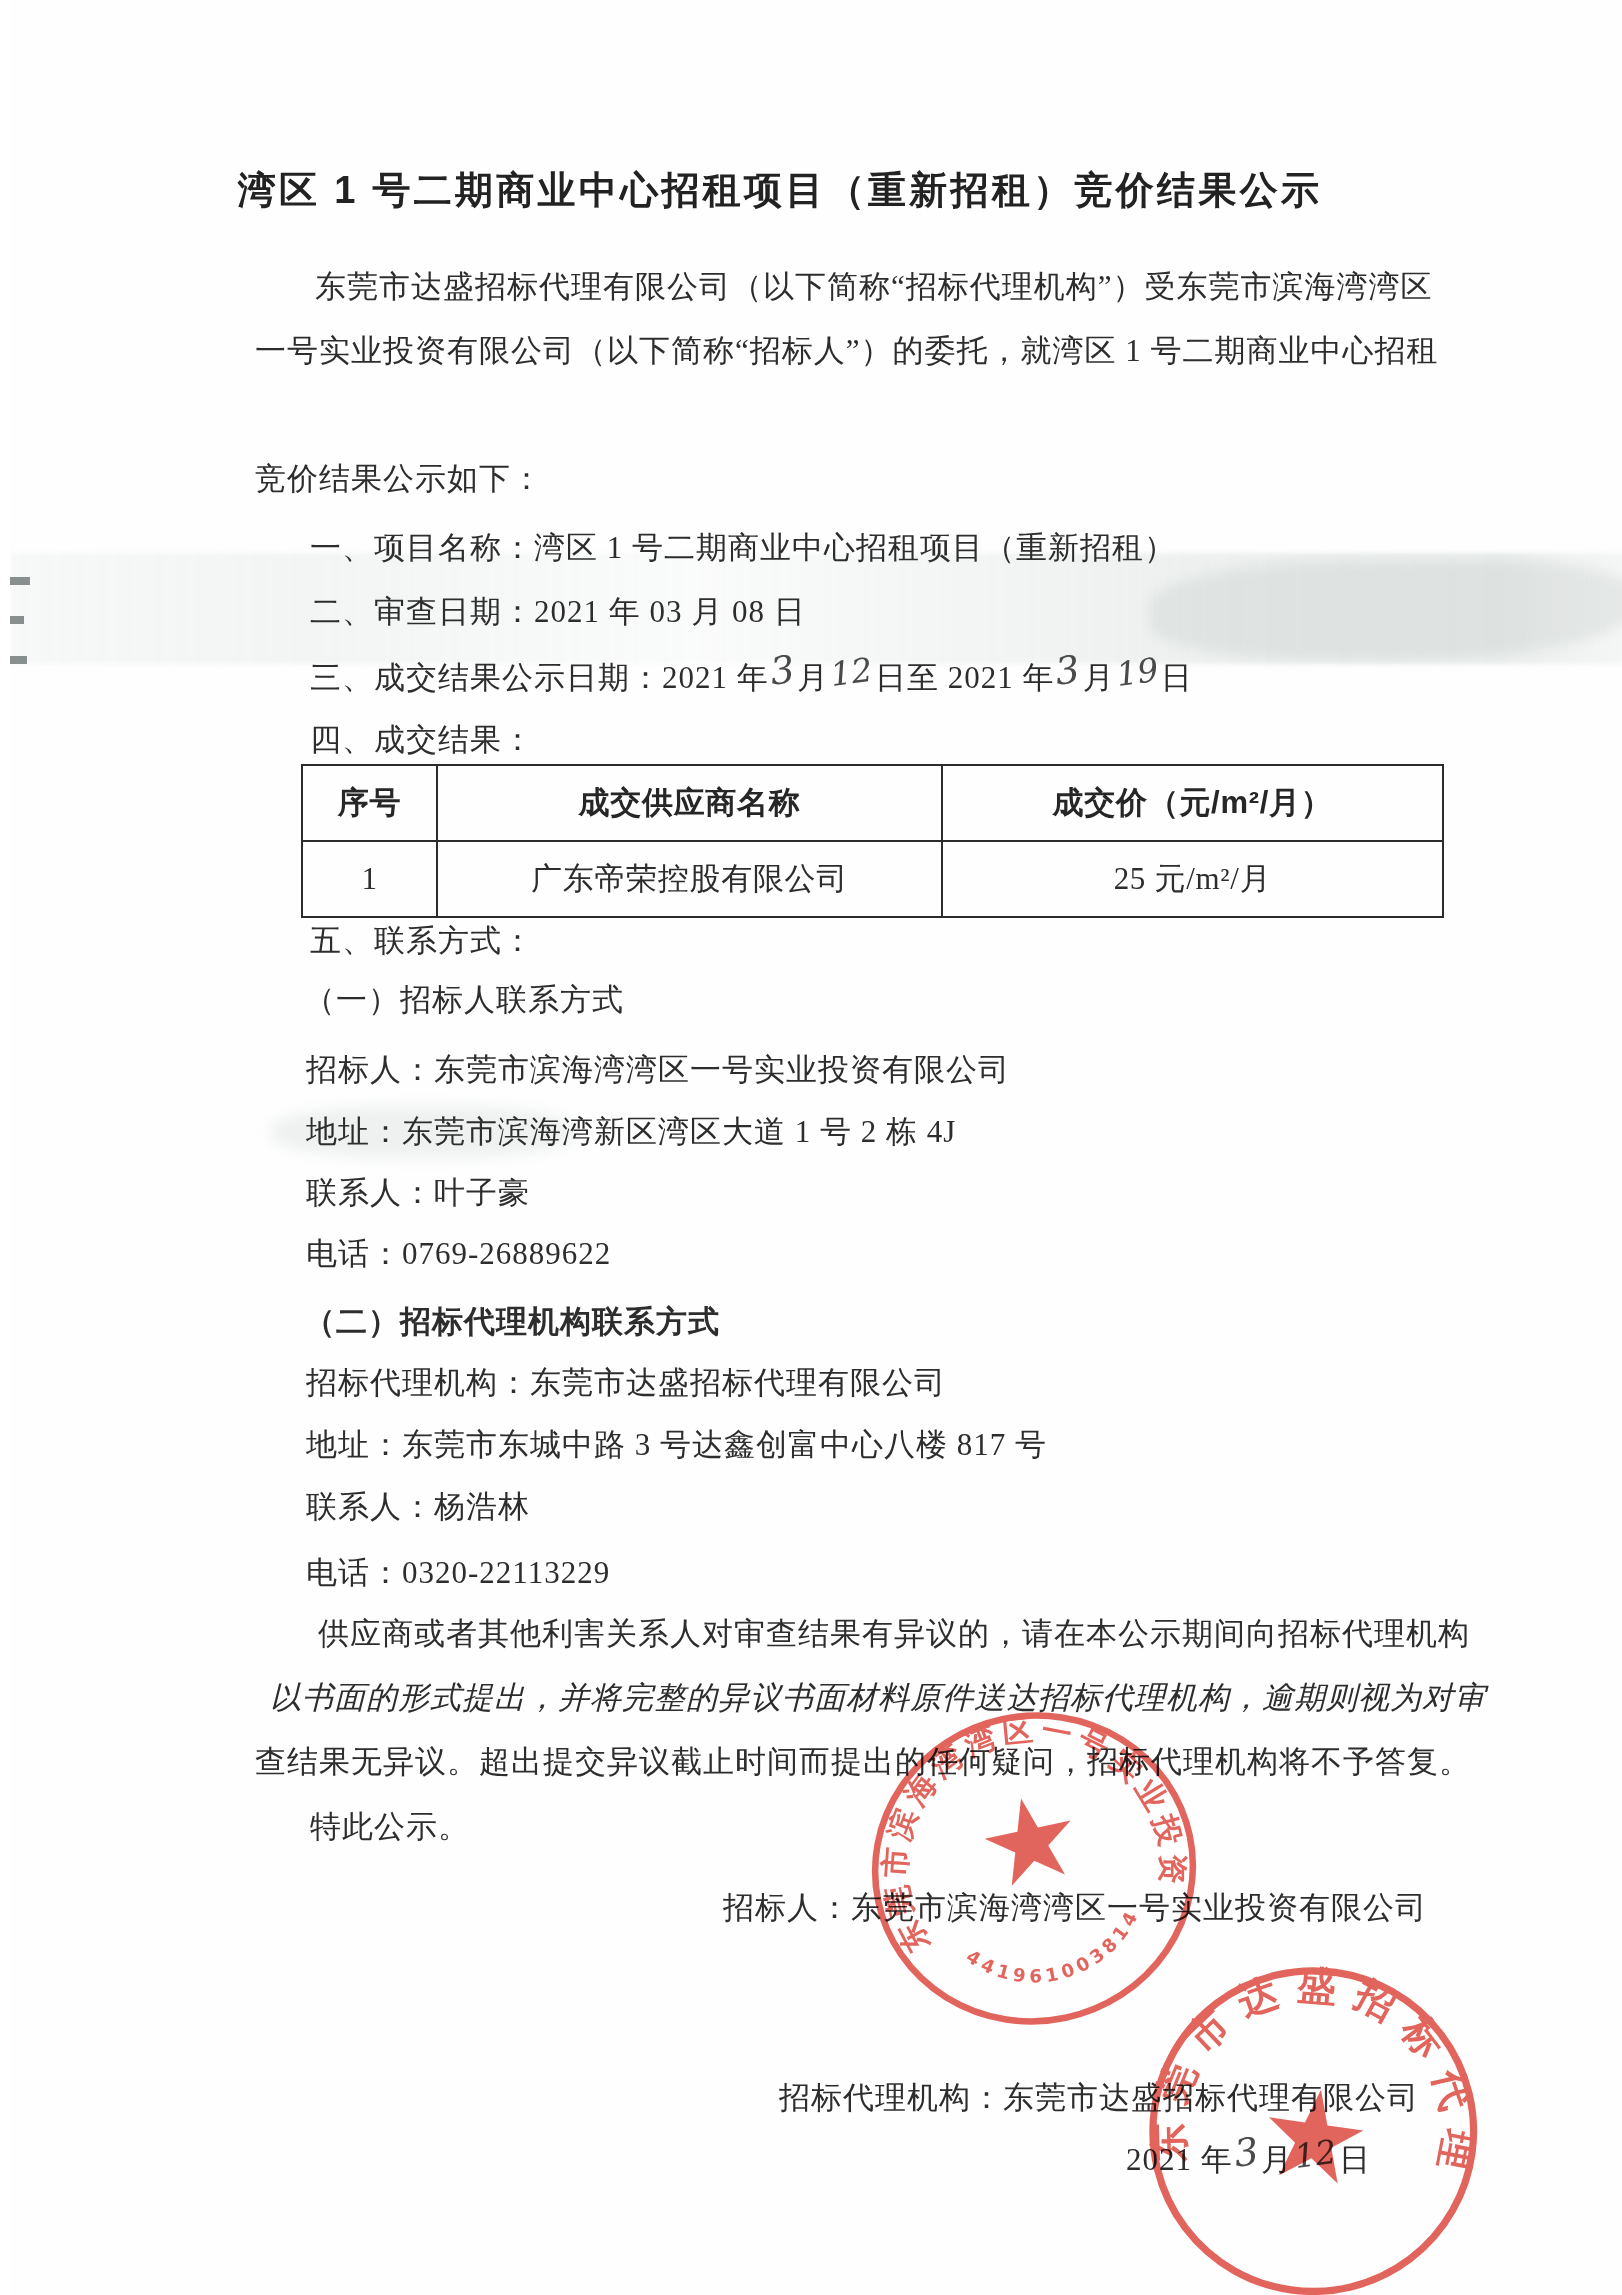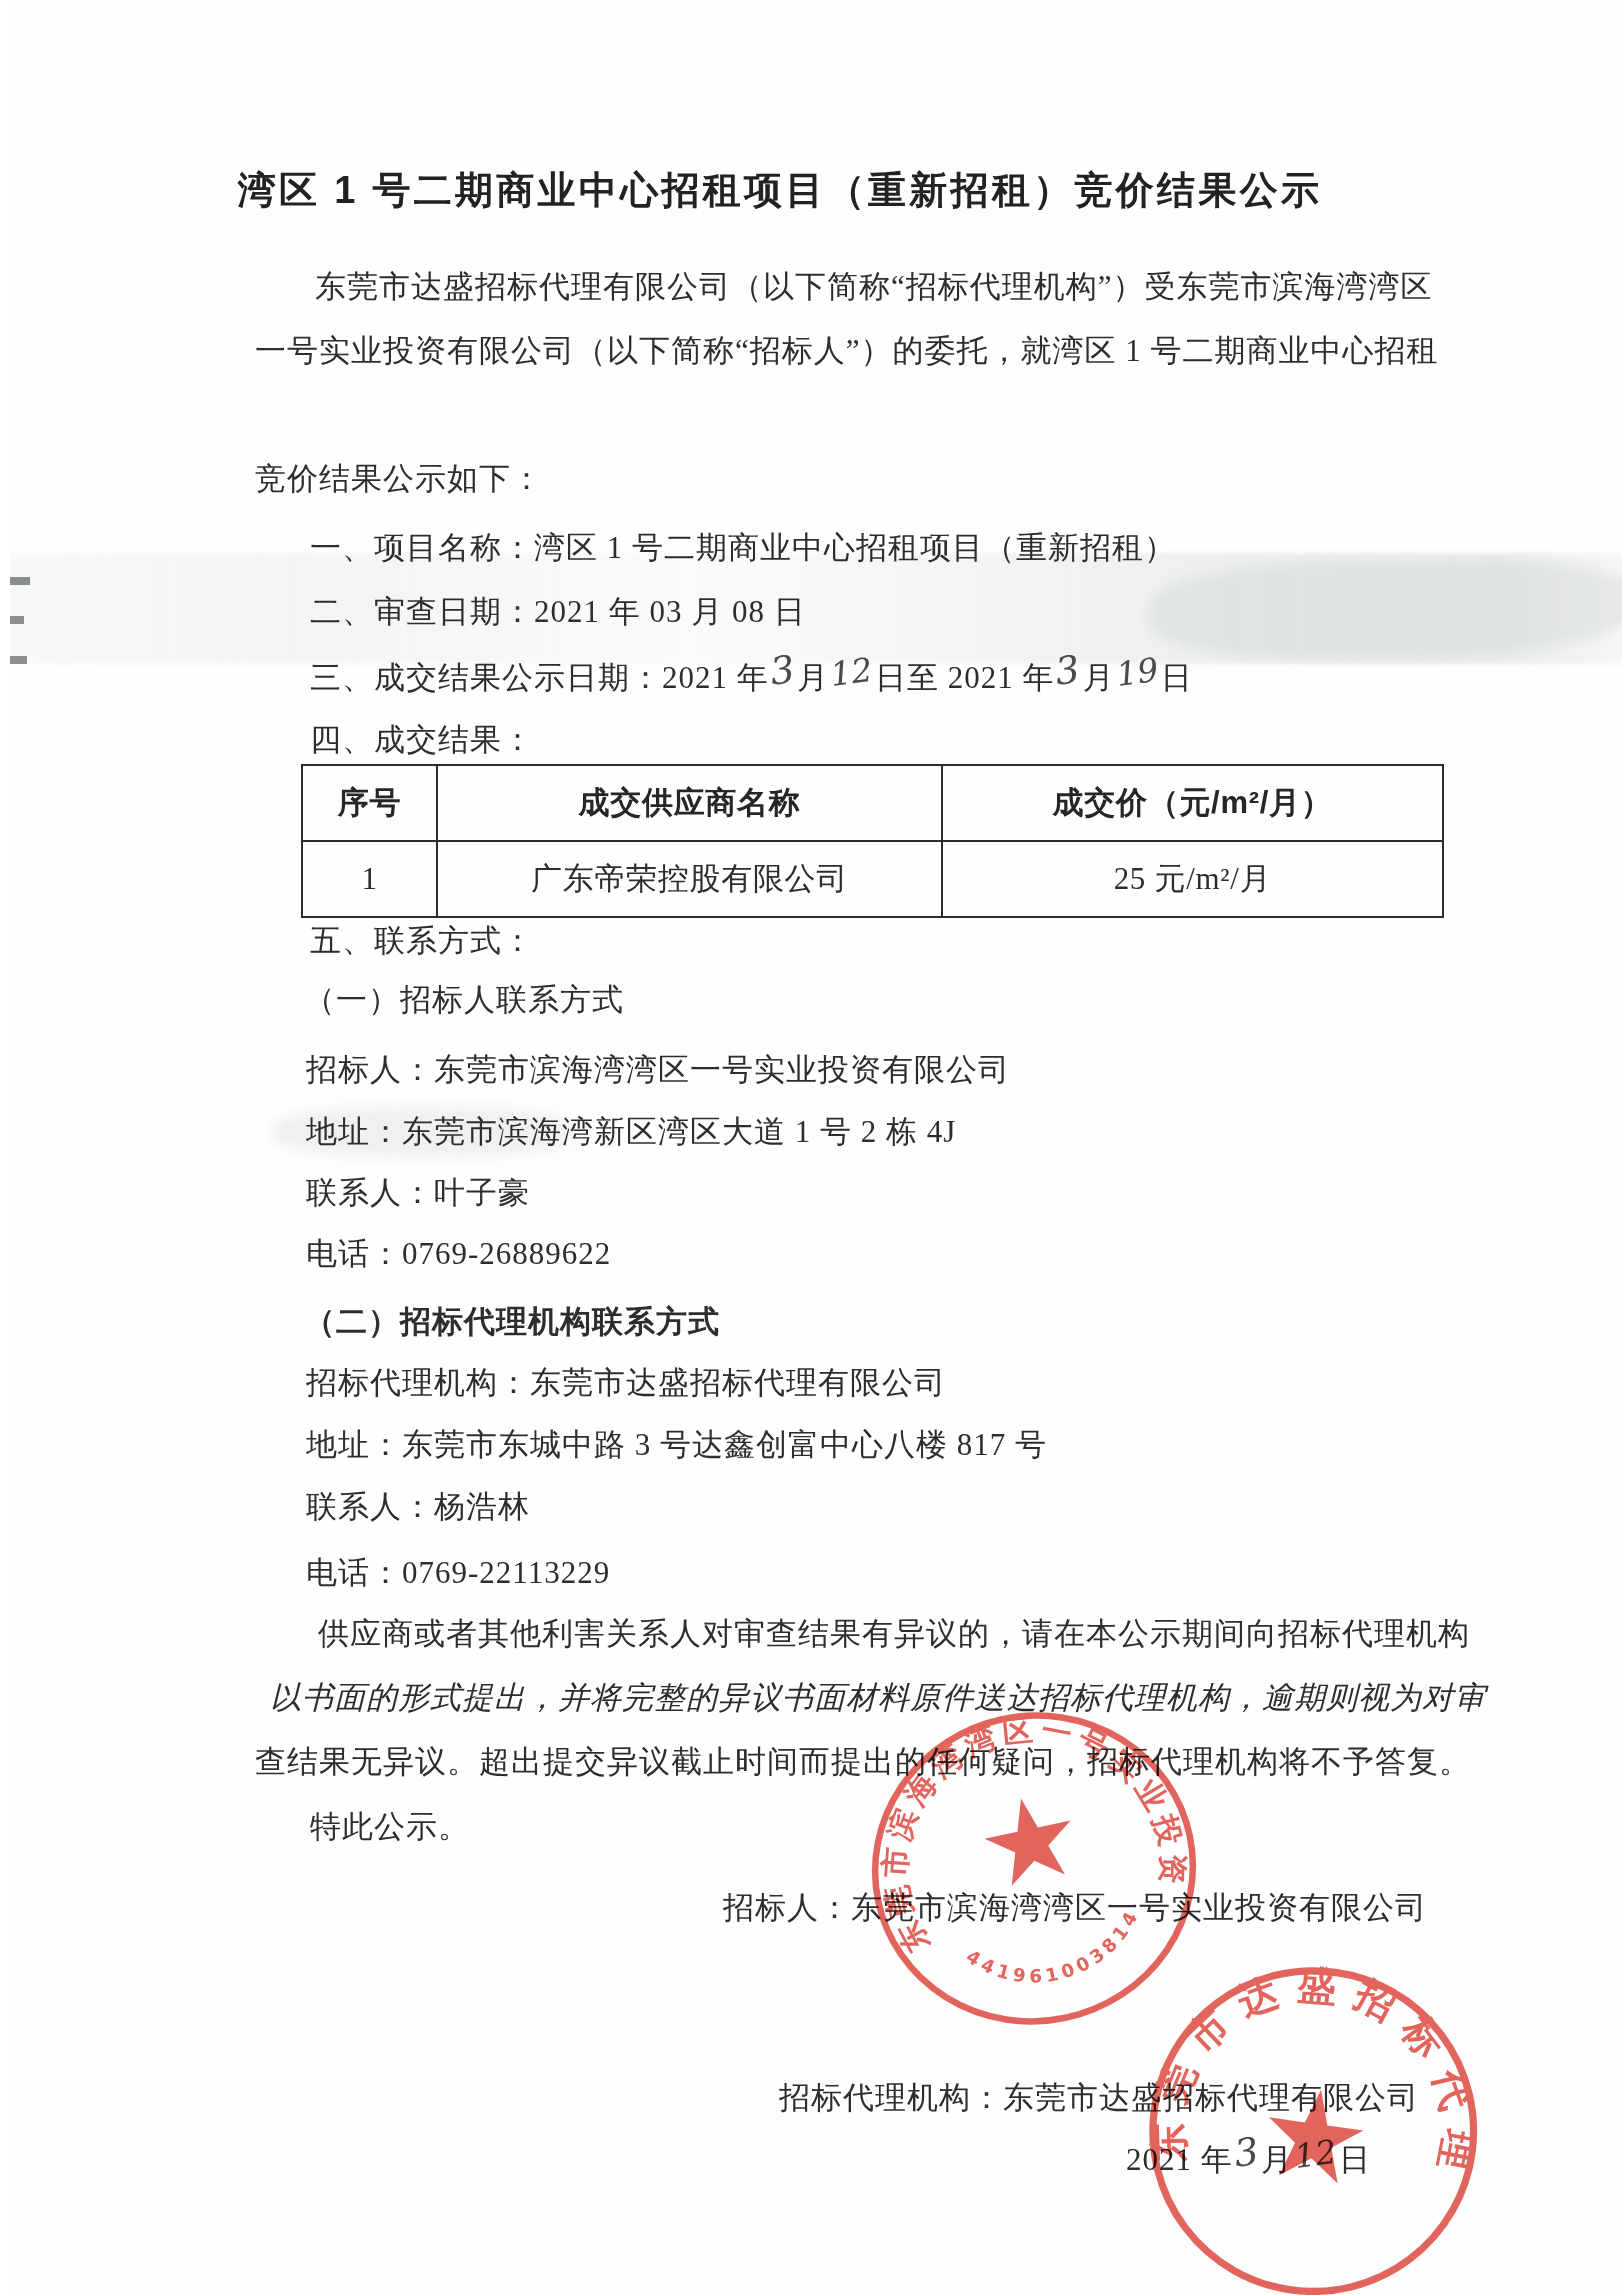--- a/index.html
+++ b/index.html
@@ -131,21 +131,21 @@
   <div class="line" style="left:300px;top:921px;">五、联系方式：</div>
   <div class="line" style="left:294px;top:980px;">（一）招标人联系方式</div>
   <div class="line" style="left:296px;top:1050px;">招标人：东莞市滨海湾湾区一号实业投资有限公司</div>
   <div class="line" style="left:296px;top:1112px;">地址：东莞市滨海湾新区湾区大道 1 号 2 栋 4J</div>
   <div class="line" style="left:296px;top:1173px;">联系人：叶子豪</div>
   <div class="line" style="left:296px;top:1234px;">电话：0769-26889622</div>
   <div class="line" style="left:294px;top:1302px;font-weight:bold;">（二）招标代理机构联系方式</div>
   <div class="line" style="left:296px;top:1363px;">招标代理机构：东莞市达盛招标代理有限公司</div>
   <div class="line" style="left:296px;top:1425px;">地址：东莞市东城中路 3 号达鑫创富中心八楼 817 号</div>
   <div class="line" style="left:296px;top:1487px;">联系人：杨浩林</div>
-  <div class="line" style="left:296px;top:1553px;">电话：0769-22113229</div>
+  <div class="line" style="left:296px;top:1553px;">电话：0320-22113229</div>
 
   <div class="line" style="left:308px;top:1614px;">供应商或者其他利害关系人对审查结果有异议的，请在本公示期间向招标代理机构</div>
   <div class="line" style="left:260px;top:1678px;font-style:italic;">以书面的形式提出，并将完整的异议书面材料原件送达招标代理机构，逾期则视为对审</div>
   <div class="line" style="left:245px;top:1742px;">查结果无异议。超出提交异议截止时间而提出的任何疑问，招标代理机构将不予答复。</div>
   <div class="line" style="left:300px;top:1807px;font-family:Liberation Serif, serif;">特此公示。</div>
 
   <div class="line" style="left:713px;top:1888px;">招标人：东莞市滨海湾湾区一号实业投资有限公司</div>
   <div class="line" style="left:769px;top:2078px;">招标代理机构：东莞市达盛招标代理有限公司</div>
   <div class="line" style="left:1116px;top:2138px;"><span>2021 年</span><span class="hw">3</span><span>月</span><span class="hw small">12</span><span>日</span></div>
 

